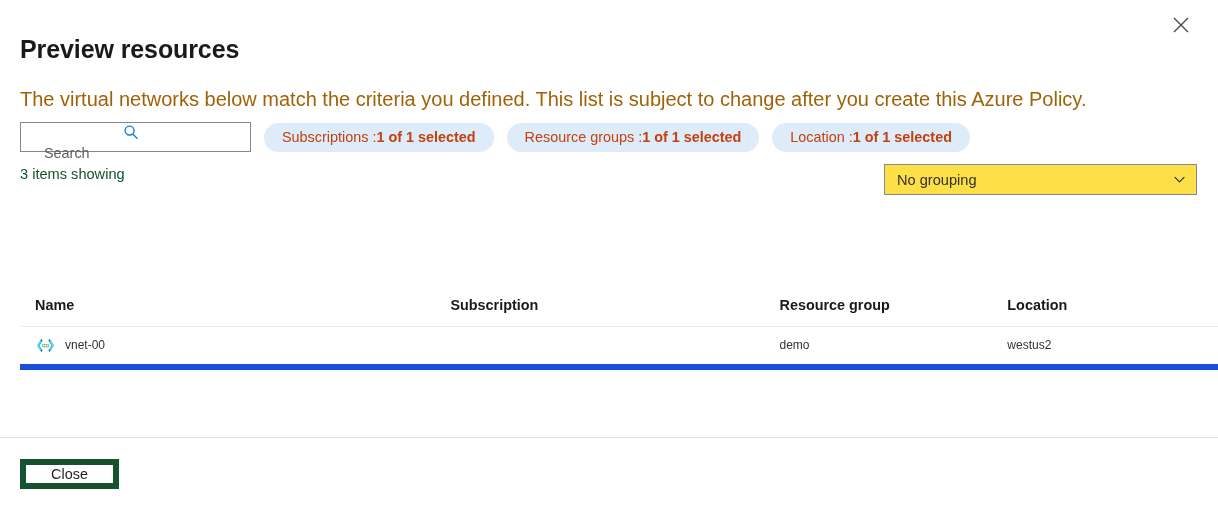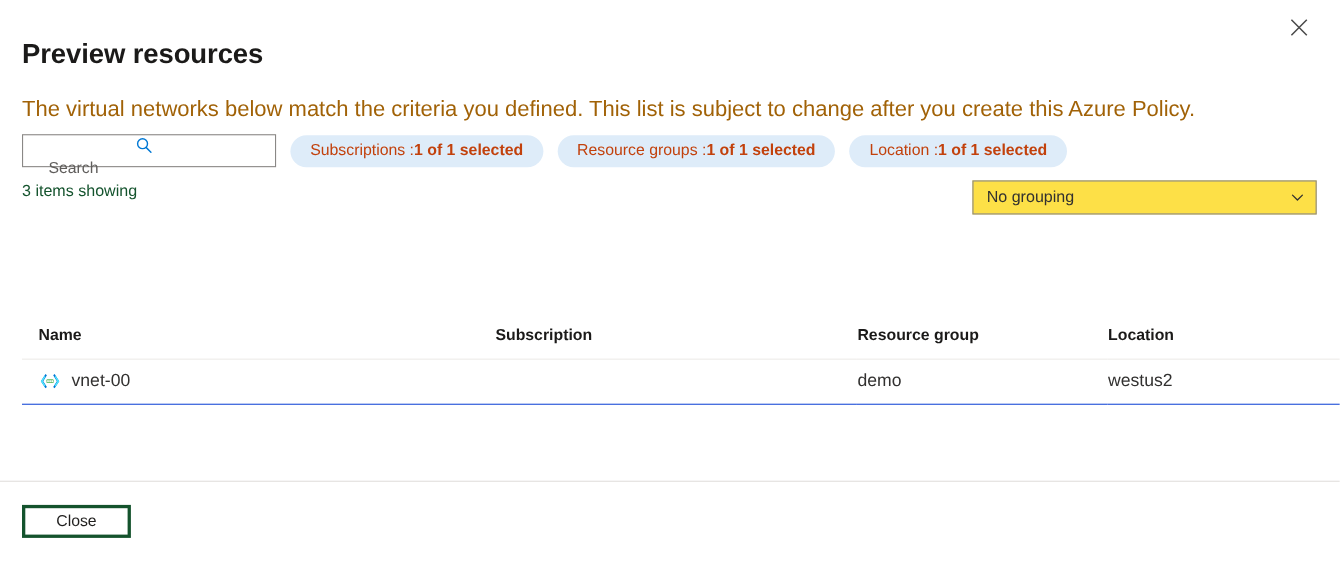--- a/index.html
+++ b/index.html
@@ -182,26 +182,26 @@
     font-size: 14.4px;
     font-weight: 700;
     color: #1b1a19;
     padding: 0 0 10px 0;
     height: 32px;
     vertical-align: middle;
     border-bottom: 1px solid #edebe9;
     white-space: nowrap;
   }
   table.res-table td {
-    font-size: 16px;
+    font-size: 12px;
     color: #323130;
     height: 41px;
     padding: 0;
     vertical-align: middle;
-    border-bottom: 1px solid #1d4ed8;
+    border-bottom: 6px solid #1d4ed8;
     white-space: nowrap;
   }
   .col-name { width: 425px; padding-left: 15px !important; }
   .col-sub { width: 325px; }
   .col-rg { width: 225px; }
   .col-loc { width: 208px; }
 
   th.col-name { padding-left: 15px !important; }
 
   .name-cell {
@@ -229,21 +229,21 @@
     height: 1px;
     background: #e1dfdd;
   }
   .close-action {
     position: absolute;
     left: 20px;
     top: 459px;
     width: 99px;
     height: 30px;
     background: #ffffff;
-    border: 3px solid #14532d;
+    border: 6px solid #14532d;
     font-family: "Liberation Sans", sans-serif;
     font-size: 14.4px;
     color: #201f1e;
     cursor: pointer;
     display: flex;
     align-items: center;
     justify-content: center;
     padding: 0;
   }
 </style>

